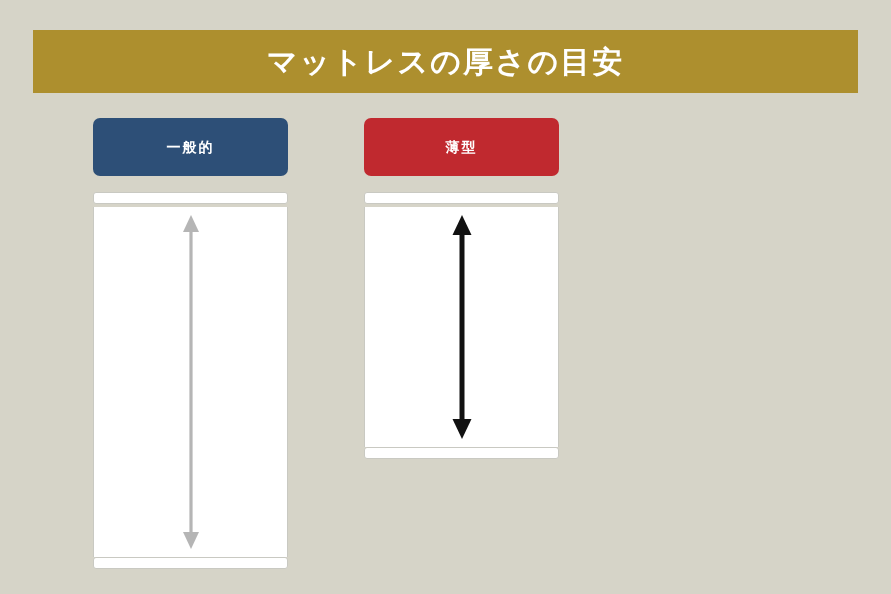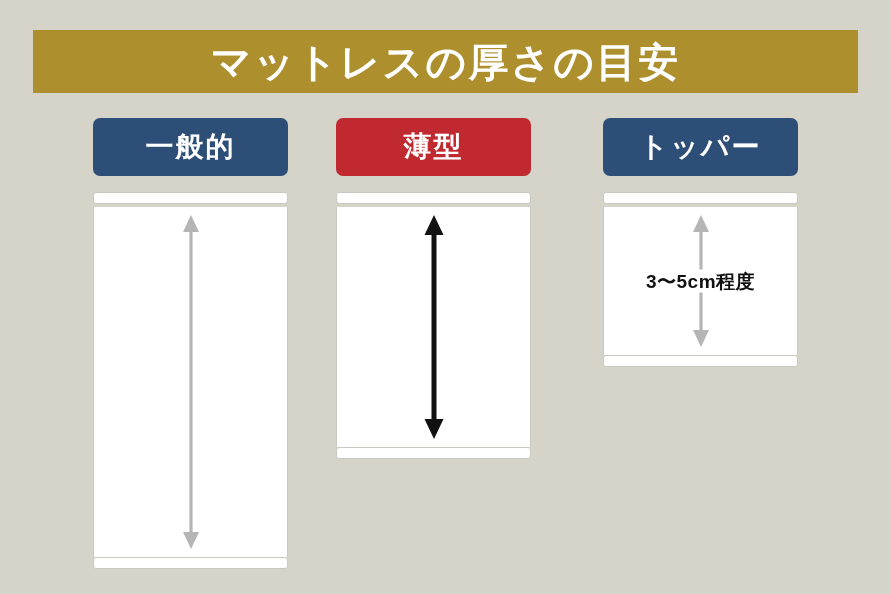--- a/index.html
+++ b/index.html
@@ -27,50 +27,50 @@
     top: 30px;
     width: 825px;
     height: 63px;
     background: #ad8f2e;
     display: flex;
     align-items: center;
     justify-content: center;
   }
   #title-text {
     color: #ffffff;
-    font-size: 40px;
+    font-size: 30px;
     font-weight: bold;
     letter-spacing: 2px;
     line-height: 1;
     white-space: nowrap;
   }
 
   
   .column {
     position: absolute;
     top: 118px;
     width: 195px;
   }
   .col-0 { left: 93px; }
-  .col-1 { left: 336px; }
+  .col-1 { left: 364px; }
   .col-2 { left: 603px; }
 
   .col-header {
     position: relative;
     width: 195px;
     height: 58px;
     border-radius: 7px;
     display: flex;
     align-items: center;
     justify-content: center;
     box-sizing: border-box;
   }
   .col-header .header-label {
     color: #ffffff;
-    font-size: 28px;
+    font-size: 14px;
     font-weight: bold;
     letter-spacing: 2px;
     line-height: 1;
     white-space: nowrap;
   }
 
   
   .mattress {
     position: absolute;
     top: 74px;   
@@ -163,31 +163,14 @@
         <svg class="arrow-svg" width="24" viewBox="0 0 24 240" height="240" style="height: 240px;">
             <line x1="12" y1="19" x2="12" y2="221" stroke="#111111" stroke-width="5"></line>
             <polygon points="12,8 2.5,28 21.5,28" fill="#111111"></polygon>
             <polygon points="12,232 2.5,212 21.5,212" fill="#111111"></polygon>
           </svg>
       </div>
       <div class="band band-bottom" style="background: rgb(255, 255, 255); border-color: rgb(201, 201, 194);"></div>
     </div>
   </div>
 
-  <div class="column col-2">
-    <div class="col-header" style="background: rgb(45, 79, 119);">
-      <span class="header-label">トッパー</span>
-    </div>
-    <div class="mattress">
-      <div class="band band-top" style="background: rgb(255, 255, 255); border-color: rgb(201, 201, 194);"></div>
-      <div class="body-box has-sides" style="height: 148px; background: rgb(255, 255, 255); border-left-color: rgb(201, 201, 194); border-right-color: rgb(201, 201, 194);">
-        <svg class="arrow-svg" width="24" viewBox="0 0 24 148" height="148" style="height: 148px;">
-            <line x1="12" y1="17.35" x2="12" y2="130.65" stroke="#b5b5b5" stroke-width="3.2"></line>
-            <polygon points="12,8 4,25 20,25" fill="#b5b5b5"></polygon>
-            <polygon points="12,140 4,123 20,123" fill="#b5b5b5"></polygon>
-          </svg>
-        <span class="measure-label" style="top: 74px; background: rgb(255, 255, 255);">3〜5cm程度</span>
-      </div>
-      <div class="band band-bottom" style="background: rgb(255, 255, 255); border-color: rgb(201, 201, 194);"></div>
-    </div>
-  </div>
 
 </div>
 
 </body></html>

